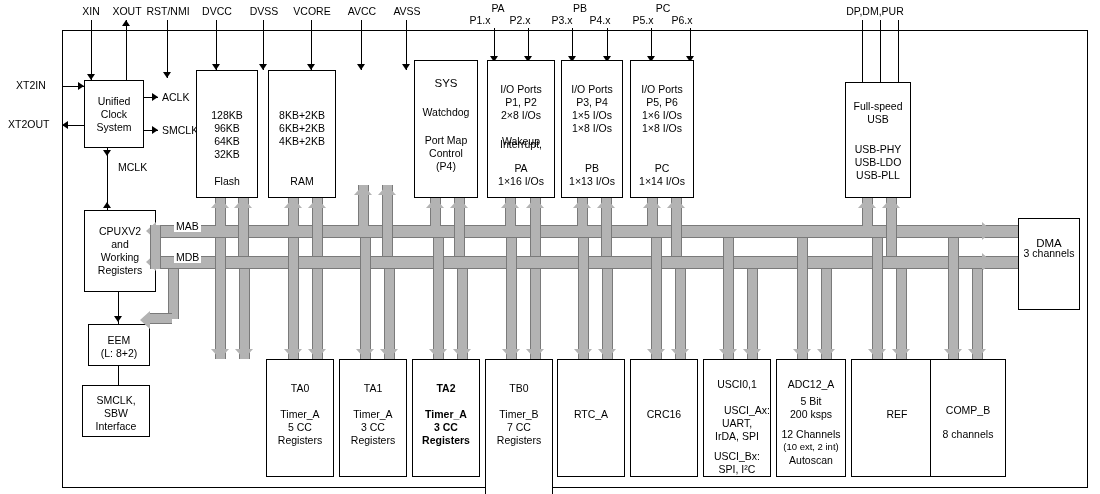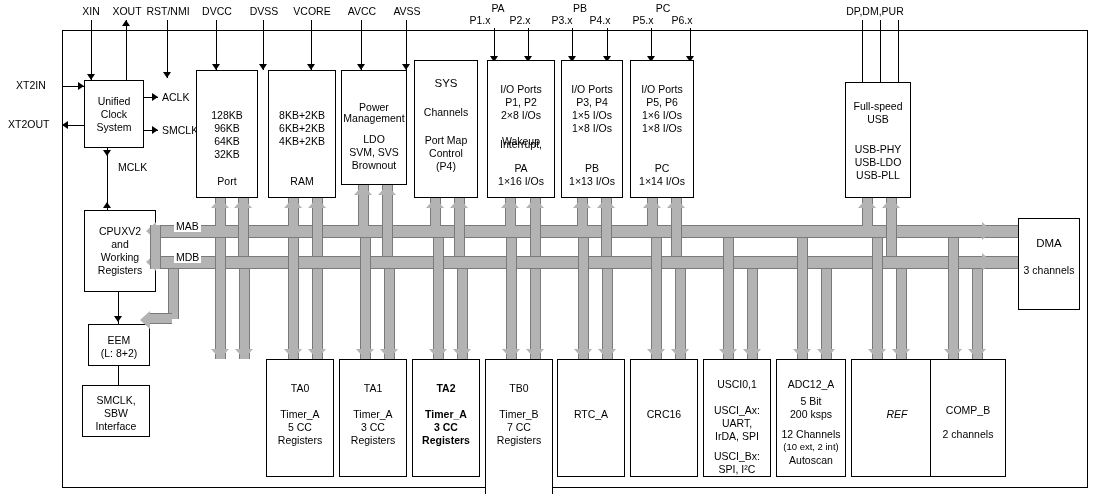--- a/index.html
+++ b/index.html
@@ -136,41 +136,34 @@
   <div class="ln vln" style="left:107px;top:148px;height:62px;"></div>
   <div class="ah-d" style="left:103px;top:150px;"></div>
   <div class="ah-u" style="left:103px;top:202px;"></div>
   <div class="lbl left" style="left:118px;top:162px;width:44px;">MCLK</div>
 
   <div class="box" style="left:196px;top:70px;width:62px;height:128px;">
     <div class="t" style="top:38px;">128KB</div>
     <div class="t" style="top:51px;">96KB</div>
     <div class="t" style="top:64px;">64KB</div>
     <div class="t" style="top:77px;">32KB</div>
-    <div class="t" style="top:104px;">Port</div>
+    <div class="t" style="top:104px;">Flash</div>
   </div>
 
   <div class="box" style="left:268px;top:70px;width:68px;height:128px;">
     <div class="t" style="top:38px;">8KB+2KB</div>
     <div class="t" style="top:51px;">6KB+2KB</div>
     <div class="t" style="top:64px;">4KB+2KB</div>
     <div class="t" style="top:104px;">RAM</div>
   </div>
 
-  <div class="box" style="left:341px;top:70px;width:66px;height:115px;">
-    <div class="t" style="top:30px;">Power</div>
-    <div class="t" style="top:41px;">Management</div>
-    <div class="t" style="top:62px;">LDO</div>
-    <div class="t" style="top:75px;">SVM, SVS</div>
-    <div class="t" style="top:88px;">Brownout</div>
-  </div>
 
   <div class="box" style="left:414px;top:60px;width:64px;height:138px;">
     <div class="t" style="top:16px;font-size:11.5px;">SYS</div>
-    <div class="t" style="top:45px;">Channels</div>
+    <div class="t" style="top:45px;">Watchdog</div>
     <div class="t" style="top:73px;">Port Map</div>
     <div class="t" style="top:86px;">Control</div>
     <div class="t" style="top:99px;">(P4)</div>
   </div>
 
   <div class="box" style="left:487px;top:60px;width:68px;height:138px;">
     <div class="t" style="top:22px;">I/O Ports</div>
     <div class="t" style="top:35px;">P1, P2</div>
     <div class="t" style="top:48px;">2×8 I/Os</div>
     <div class="t" style="top:77px;">Interrupt,</div>
@@ -278,21 +271,21 @@
   <div class="busv" style="left:671px;top:198px;height:58px;"></div>
   <div class="gah-u" style="left:667px;top:198px;"></div>
 
   <div class="busv" style="left:862px;top:198px;height:28px;"></div>
   <div class="gah-u" style="left:858px;top:198px;"></div>
   <div class="busv" style="left:886px;top:198px;height:58px;"></div>
   <div class="gah-u" style="left:882px;top:198px;"></div>
 
   <div class="box" style="left:1018px;top:218px;width:62px;height:92px;">
     <div class="t" style="top:18px;font-size:11.5px;">DMA</div>
-    <div class="t" style="top:45px;">3 channels</div>
+    <div class="t" style="top:28px;">3 channels</div>
   </div>
   <div class="bus" style="left:986px;top:225px;width:32px;height:13px;"></div>
   <div class="bus" style="left:986px;top:256px;width:32px;height:13px;"></div>
 
   <div class="box" style="left:266px;top:359px;width:68px;height:118px;">
     <div class="t" style="top:22px;">TA0</div>
     <div class="t" style="top:48px;">Timer_A</div>
     <div class="t" style="top:61px;">5 CC</div>
     <div class="t" style="top:74px;">Registers</div>
   </div>
@@ -315,40 +308,40 @@
     <div class="t" style="top:74px;">Registers</div>
   </div>
   <div class="box" style="left:557px;top:359px;width:68px;height:118px;">
     <div class="t" style="top:48px;">RTC_A</div>
   </div>
   <div class="box" style="left:630px;top:359px;width:68px;height:118px;">
     <div class="t" style="top:48px;">CRC16</div>
   </div>
   <div class="box" style="left:703px;top:359px;width:68px;height:118px;">
     <div class="t" style="top:18px;">USCI0,1</div>
-    <div class="t" style="top:44px;">USCI_Ax:</div>
+    <div class="t" style="top:44px;text-align:right;">USCI_Ax:</div>
     <div class="t" style="top:57px;">UART,</div>
     <div class="t" style="top:70px;">IrDA, SPI</div>
     <div class="t" style="top:90px;">USCI_Bx:</div>
     <div class="t" style="top:103px;">SPI, I²C</div>
   </div>
   <div class="box" style="left:776px;top:359px;width:70px;height:118px;">
     <div class="t" style="top:18px;">ADC12_A</div>
     <div class="t" style="top:35px;">5 Bit</div>
     <div class="t" style="top:48px;">200 ksps</div>
     <div class="t" style="top:68px;">12 Channels</div>
     <div class="t" style="top:81px;font-size:9.5px;">(10 ext, 2 int)</div>
     <div class="t" style="top:94px;">Autoscan</div>
   </div>
-  <div class="box" style="left:851px;top:359px;width:92px;height:118px;font-style:italic;">
+  <div class="box" style="left:851px;top:359px;width:92px;height:118px;">
     <div class="t" style="top:48px;">REF</div>
   </div>
   <div class="box" style="left:930px;top:359px;width:76px;height:118px;">
     <div class="t" style="top:44px;">COMP_B</div>
-    <div class="t" style="top:68px;">2 channels</div>
+    <div class="t" style="top:68px;">8 channels</div>
   </div>
 
   <div class="busv" style="left:215px;top:238px;height:121px;"></div>
   <div class="gah-d" style="left:211px;top:349px;"></div>
   <div class="busv" style="left:239px;top:269px;height:90px;"></div>
   <div class="gah-d" style="left:235px;top:349px;"></div>
 
   <div class="busv" style="left:288px;top:238px;height:121px;"></div>
   <div class="gah-d" style="left:284px;top:349px;"></div>
   <div class="busv" style="left:312px;top:269px;height:90px;"></div>

